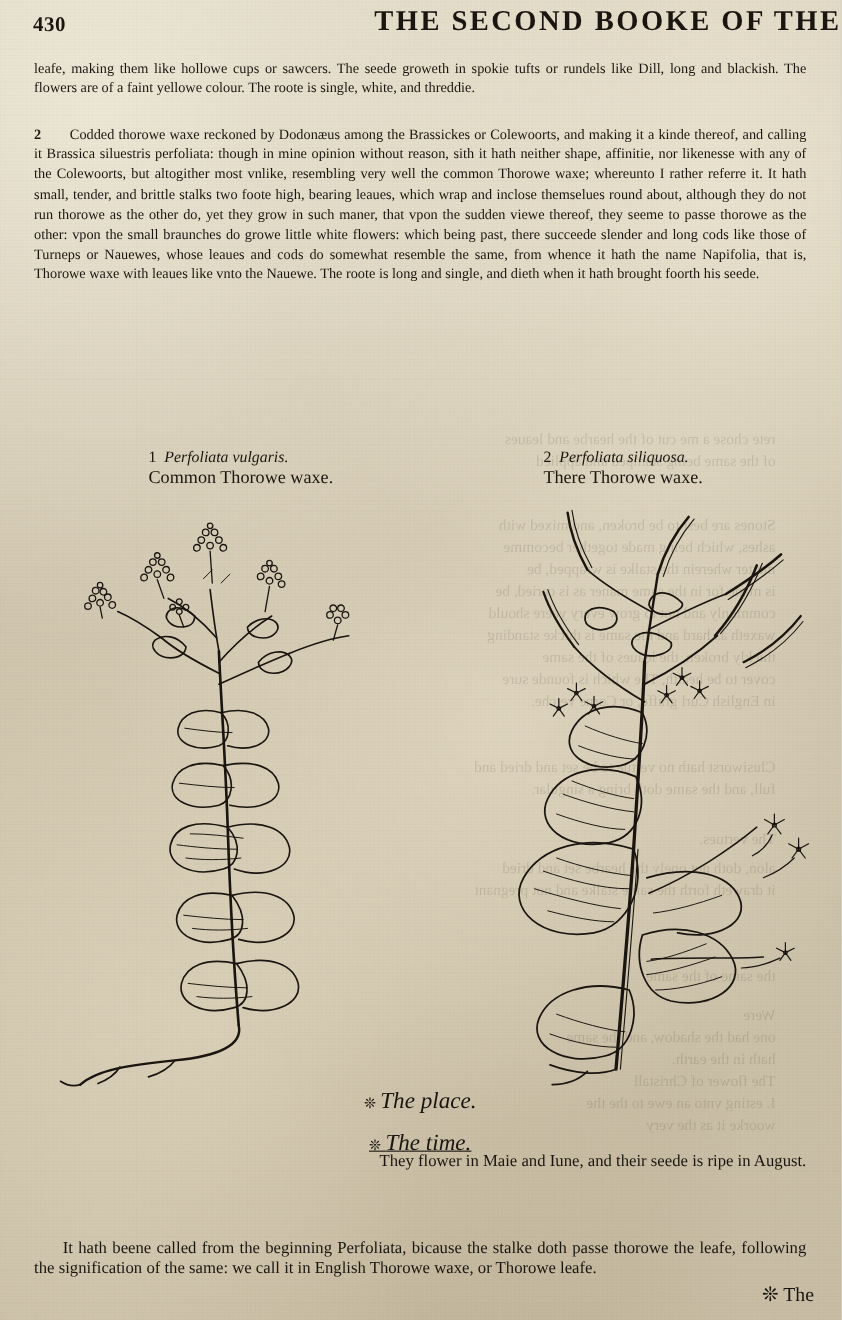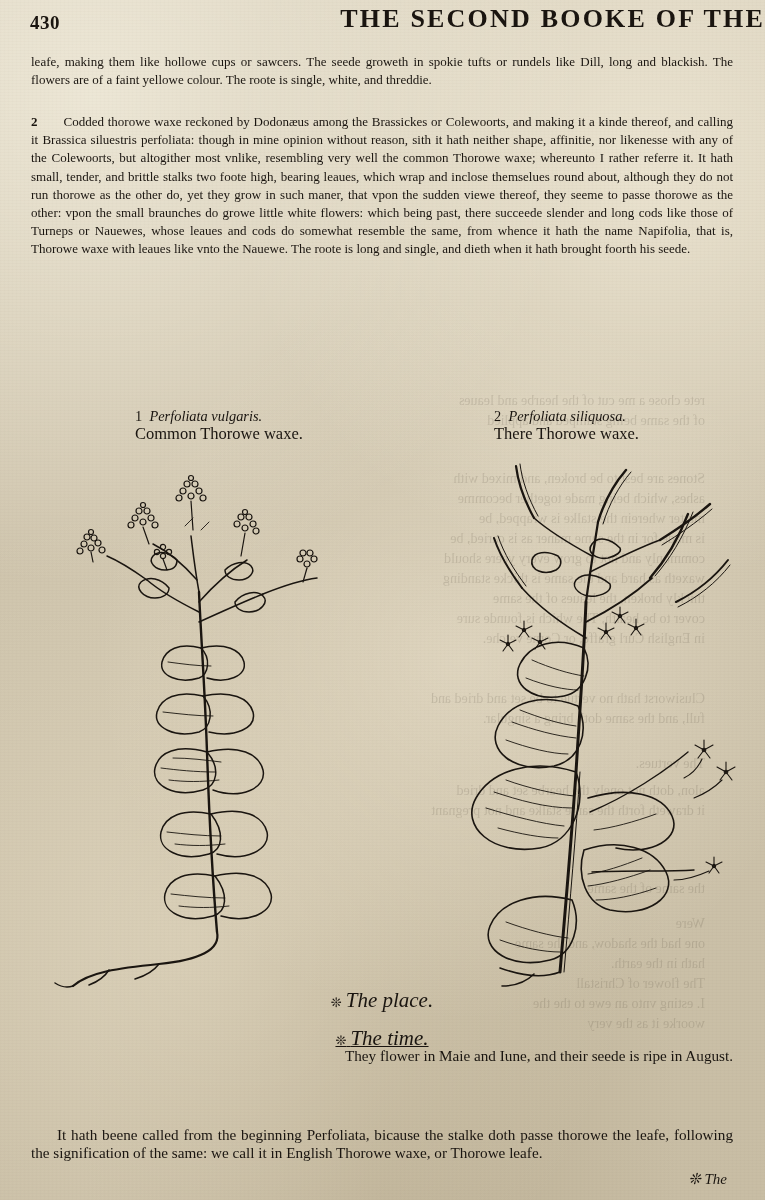--- a/index.html
+++ b/index.html
@@ -72,22 +72,22 @@
 
   
   .sect{position:absolute;left:31px;width:702px;text-align:center;}
   .sect .mark{font-size:13px;}
   .sect .lbl{font-style:italic;font-size:21px;}
   .ftext{
     position:absolute;left:31px;width:702px;
     font-size:15.2px;line-height:18.4px;text-align:justify;
   }
   .catch{
-    position:absolute;right:38px;bottom:12px;
-    font-style:italic;font-size:15px;
+    position:absolute;right:25px;bottom:12px;
+    font-size:18px;
   }
   
   .ghost{
     position:absolute;left:0;top:0;width:765px;height:1200px;
     opacity:.13;transform:scaleX(-1);
     color:#2b2216;font-size:14px;line-height:18px;
     pointer-events:none;
   }
   .ghost div{position:absolute;white-space:nowrap;}
 </style>

